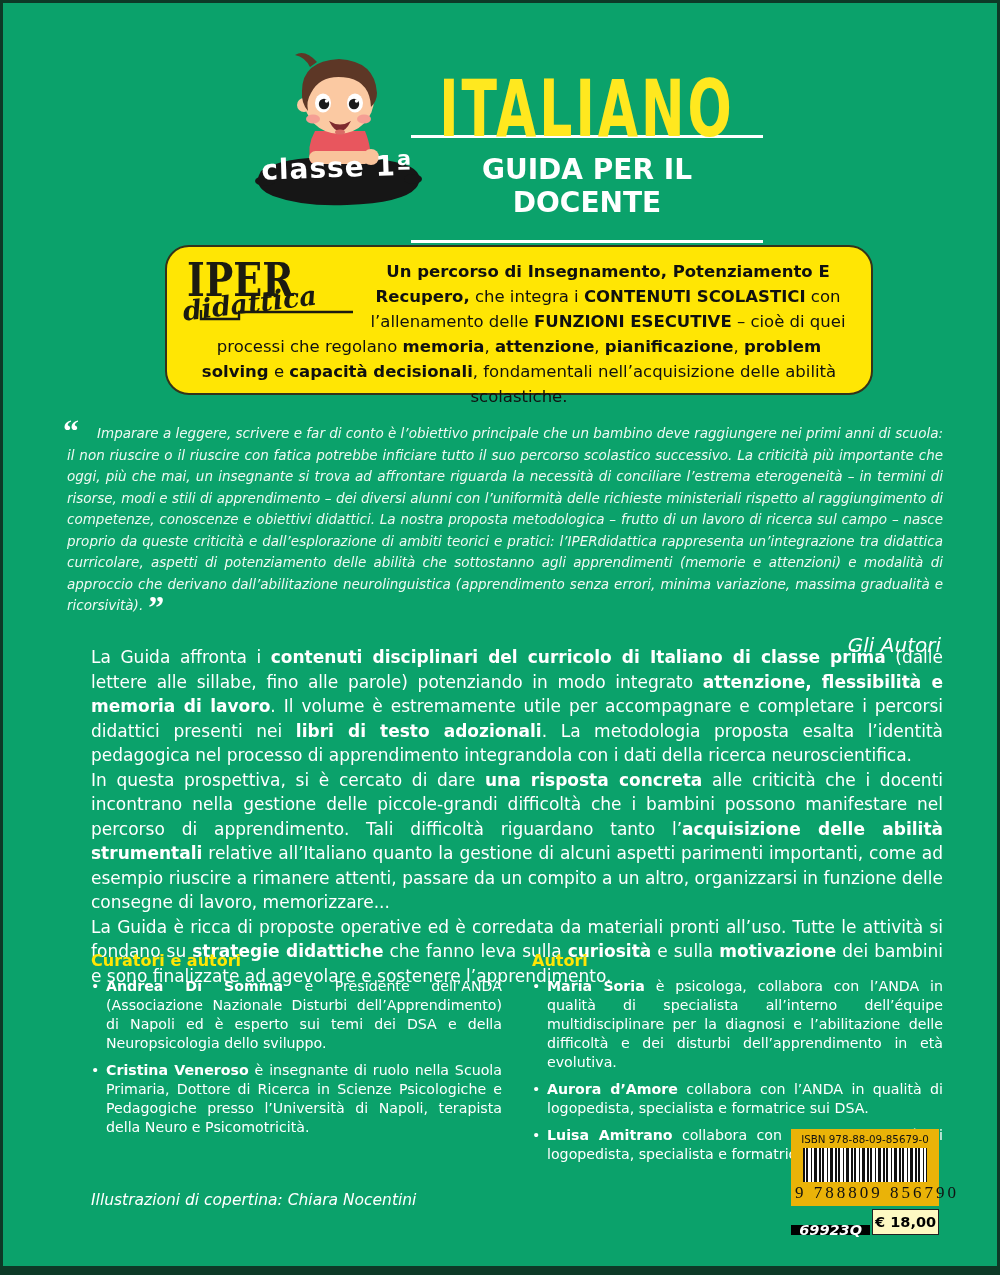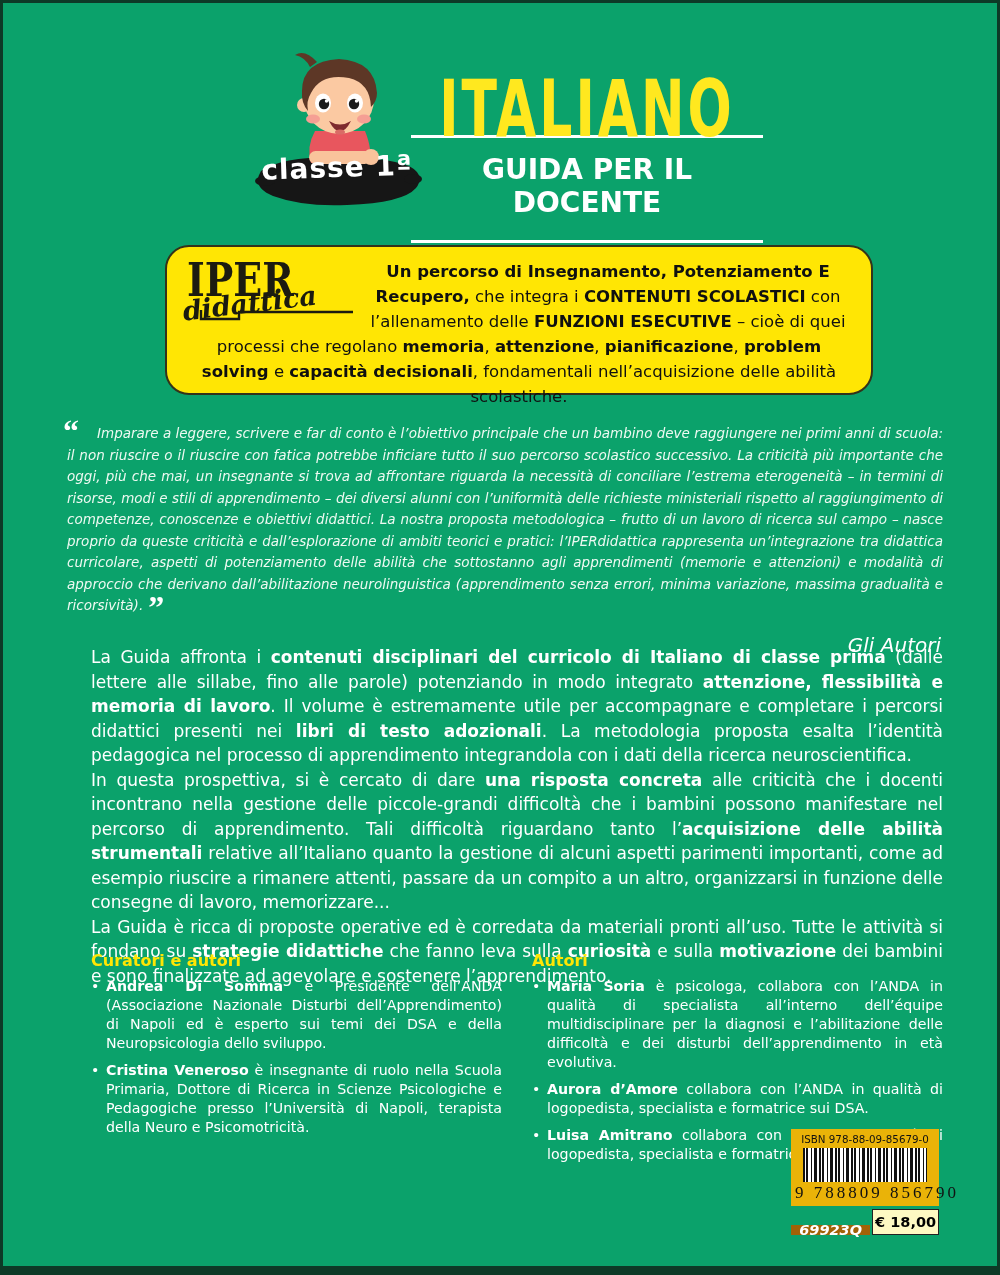--- a/index.html
+++ b/index.html
@@ -103,21 +103,21 @@
     background:repeating-linear-gradient(90deg,
       #111 0 2px, #fff 2px 3px, #111 3px 5px, #fff 5px 8px,
       #111 8px 9px, #fff 9px 11px, #111 11px 14px, #fff 14px 16px);
   }
   .barcode-digits {
     text-align:center; color:#111; font-size:17px; letter-spacing:3px;
     font-family:Liberation Serif, serif; margin-top:1px; white-space:nowrap;
   }
   .price-row { display:flex; margin-top:3px; gap:2px; height:26px; }
   .code-box {
-    flex:11; background:#a16207; color:#ffffff; font-weight:bold; font-style:italic;
+    flex:11; background:#000000; color:#ffffff; font-weight:bold; font-style:italic;
     font-size:14.5px; display:flex; align-items:center; justify-content:center;margin-top:16px;
   }
   .price-box {
     flex:9; background:#fef9c3; color:#000000; font-weight:bold;
     font-size:14.5px; display:flex; align-items:center; justify-content:center;
     border:1px solid #222; box-sizing:border-box;
   }
 </style>
 </head>
 <body>
@@ -199,20 +199,21 @@
     <div class="col">
       <h3 class="col-heading">Autori</h3>
       <ul>
         <li><span class="b">Maria Soria</span><span> è psicologa, collabora con l’ANDA in qualità di specialista all’interno dell’équipe multidisciplinare per la diagnosi e l’abilitazione delle difficoltà e dei disturbi dell’apprendimento in età evolutiva.</span></li>
         <li><span class="b">Aurora d’Amore</span><span> collabora con l’ANDA in qualità di logopedista, specialista e formatrice sui DSA.</span></li>
         <li><span class="b">Luisa Amitrano</span><span> collabora con l’ANDA in qualità di logopedista, specialista e formatrice sui DSA.</span></li>
       </ul>
     </div>
   </div>
 
+  <div class="credit">Illustrazioni di copertina: Chiara Nocentini</div>
 
   <div class="barcode-block">
     <div class="isbn-box">
       <div class="isbn-label">ISBN 978-88-09-85679-0</div>
       <div class="bars"></div>
       <div class="barcode-digits">9 788809 856790</div>
     </div>
     <div class="price-row">
       <div class="code-box">69923Q</div>
       <div class="price-box">€ 18,00</div>

